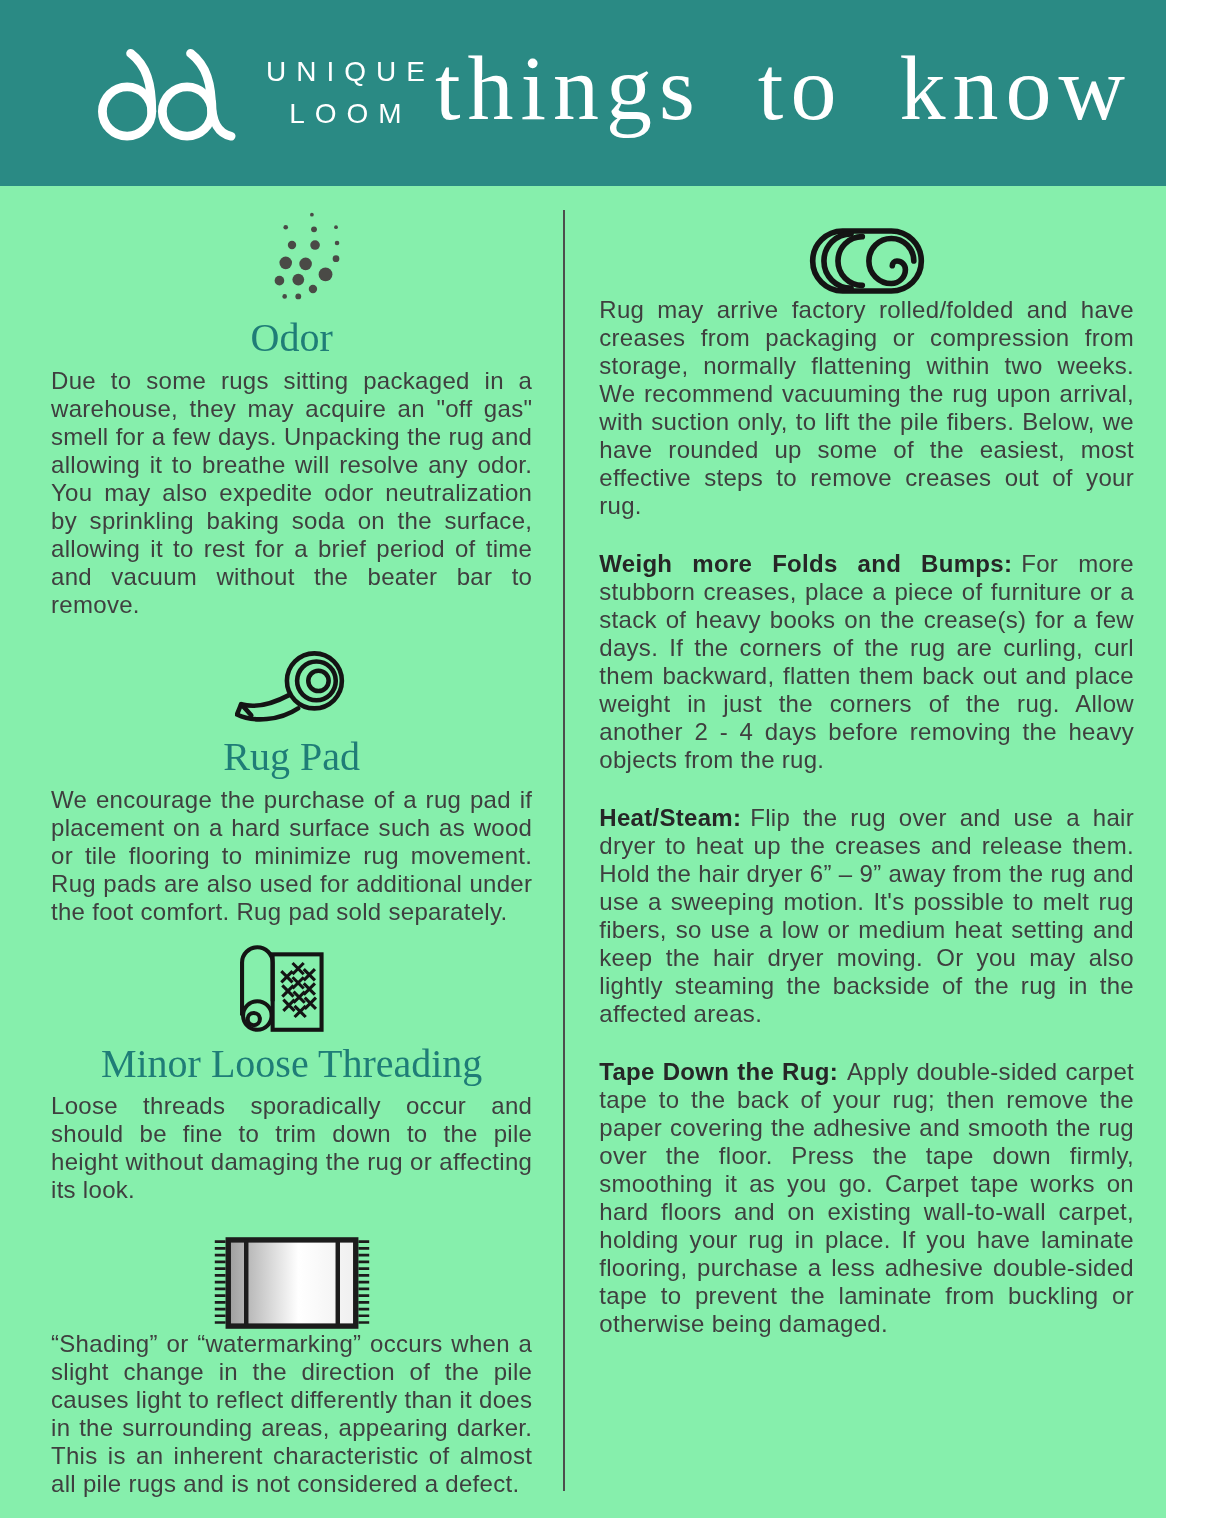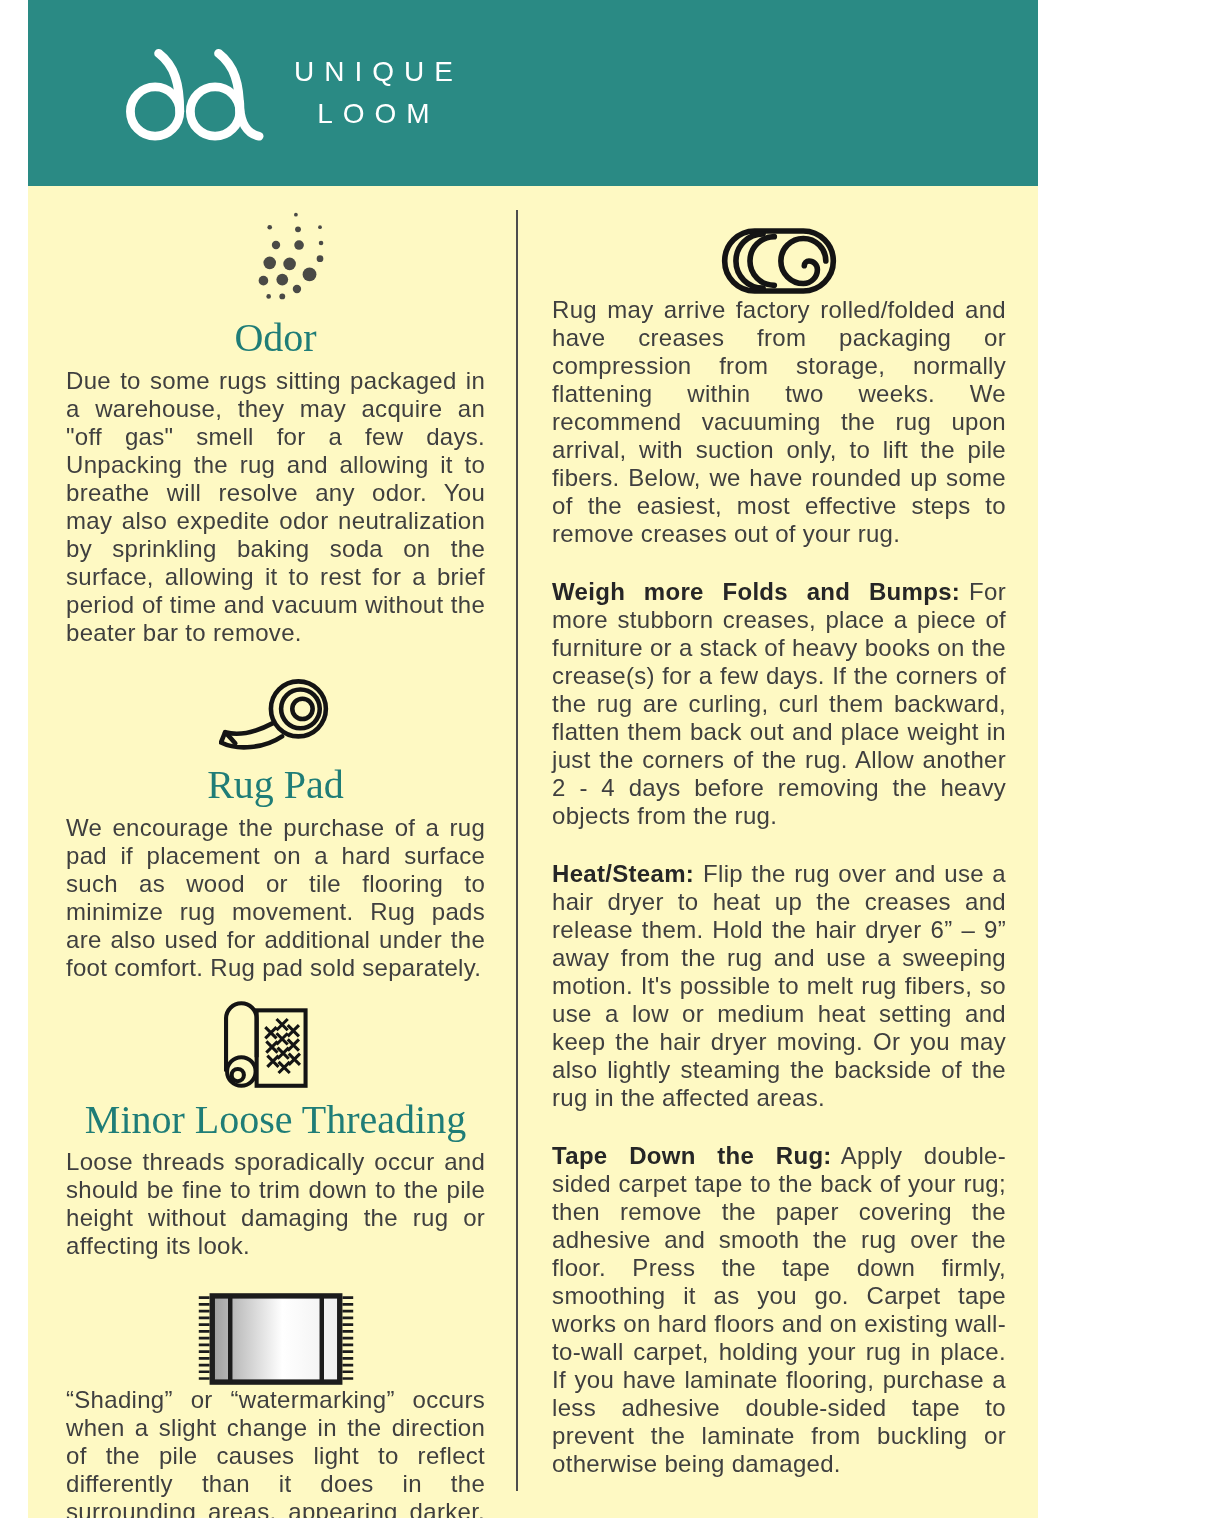--- a/index.html
+++ b/index.html
@@ -1,37 +1,37 @@
 <!DOCTYPE html>
 <html><head>
 <meta charset="utf-8">
 <style>
   html,body{margin:0;padding:0;background:#ffffff;}
   .page{
-    width:1010px;height:1518px;background:#fef9c3;overflow:hidden;
-    font-family:"Liberation Sans", sans-serif;position:relative;box-sizing:border-box;margin-left:28px;
+    width:1166px;height:1518px;background:#86efac;overflow:hidden;
+    font-family:"Liberation Sans", sans-serif;position:relative;box-sizing:border-box;
   }
   
   .header{
     height:186px;background:#2a8a84;color:#ffffff;
     display:flex;align-items:center;box-sizing:border-box;
     padding:0 72px 0 90px;
   }
   .brand{display:flex;align-items:center;gap:26px;}
   .brand-logo svg{display:block;width:150px;height:104px;}
   .brand-text{display:flex;flex-direction:column;align-items:center;
     font-size:28px;letter-spacing:10px;line-height:1.5;font-weight:400;}
   .header-title{
     margin:0 0 10px auto;font-family:"Liberation Serif", serif;font-weight:400;
     font-size:92px;letter-spacing:7px;word-spacing:26px;color:#ffffff;white-space:nowrap;
   }
   
   .columns{display:flex;align-items:flex-start;}
   .col{box-sizing:border-box;}
-  .col-left{width:586px;padding:0 31px 0 38px;}
+  .col-left{width:586px;padding:0 31px 0 51px;}
   .divider{width:2px;height:1281px;background:#4d4d4d;margin-top:24px;flex:none;}
   .col-right{width:626px;padding:0 32px 0 34px;}
   
   .icon{display:flex;justify-content:center;align-items:flex-end;}
   .heading{
     font-family:"Liberation Serif", serif;font-weight:400;text-align:center;
     color:#1f7d77;font-size:40px;line-height:1.12;margin:6px 0 6px;
   }
   .body{
     text-align:justify;font-size:24px;line-height:28px;letter-spacing:0.3px;
@@ -63,20 +63,21 @@
             <path d="M134 80 C134 48 128 28 110 14"></path>
             <path d="M134 70 C134 92 142 105 156 108"></path>
           </g>
         </svg>
       </span>
       <span class="brand-text">
         <span>UNIQUE</span>
         <span>LOOM</span>
       </span>
     </div>
+    <h1 class="header-title">things to know</h1>
   </header>
 
   <main class="columns">
 
     <section class="col col-left">
 
       <div>
         <div class="icon m-odor-icon">
           <svg viewBox="0 0 110 105" width="116" height="110" aria-hidden="true">
             <g fill="#4a4a46">

